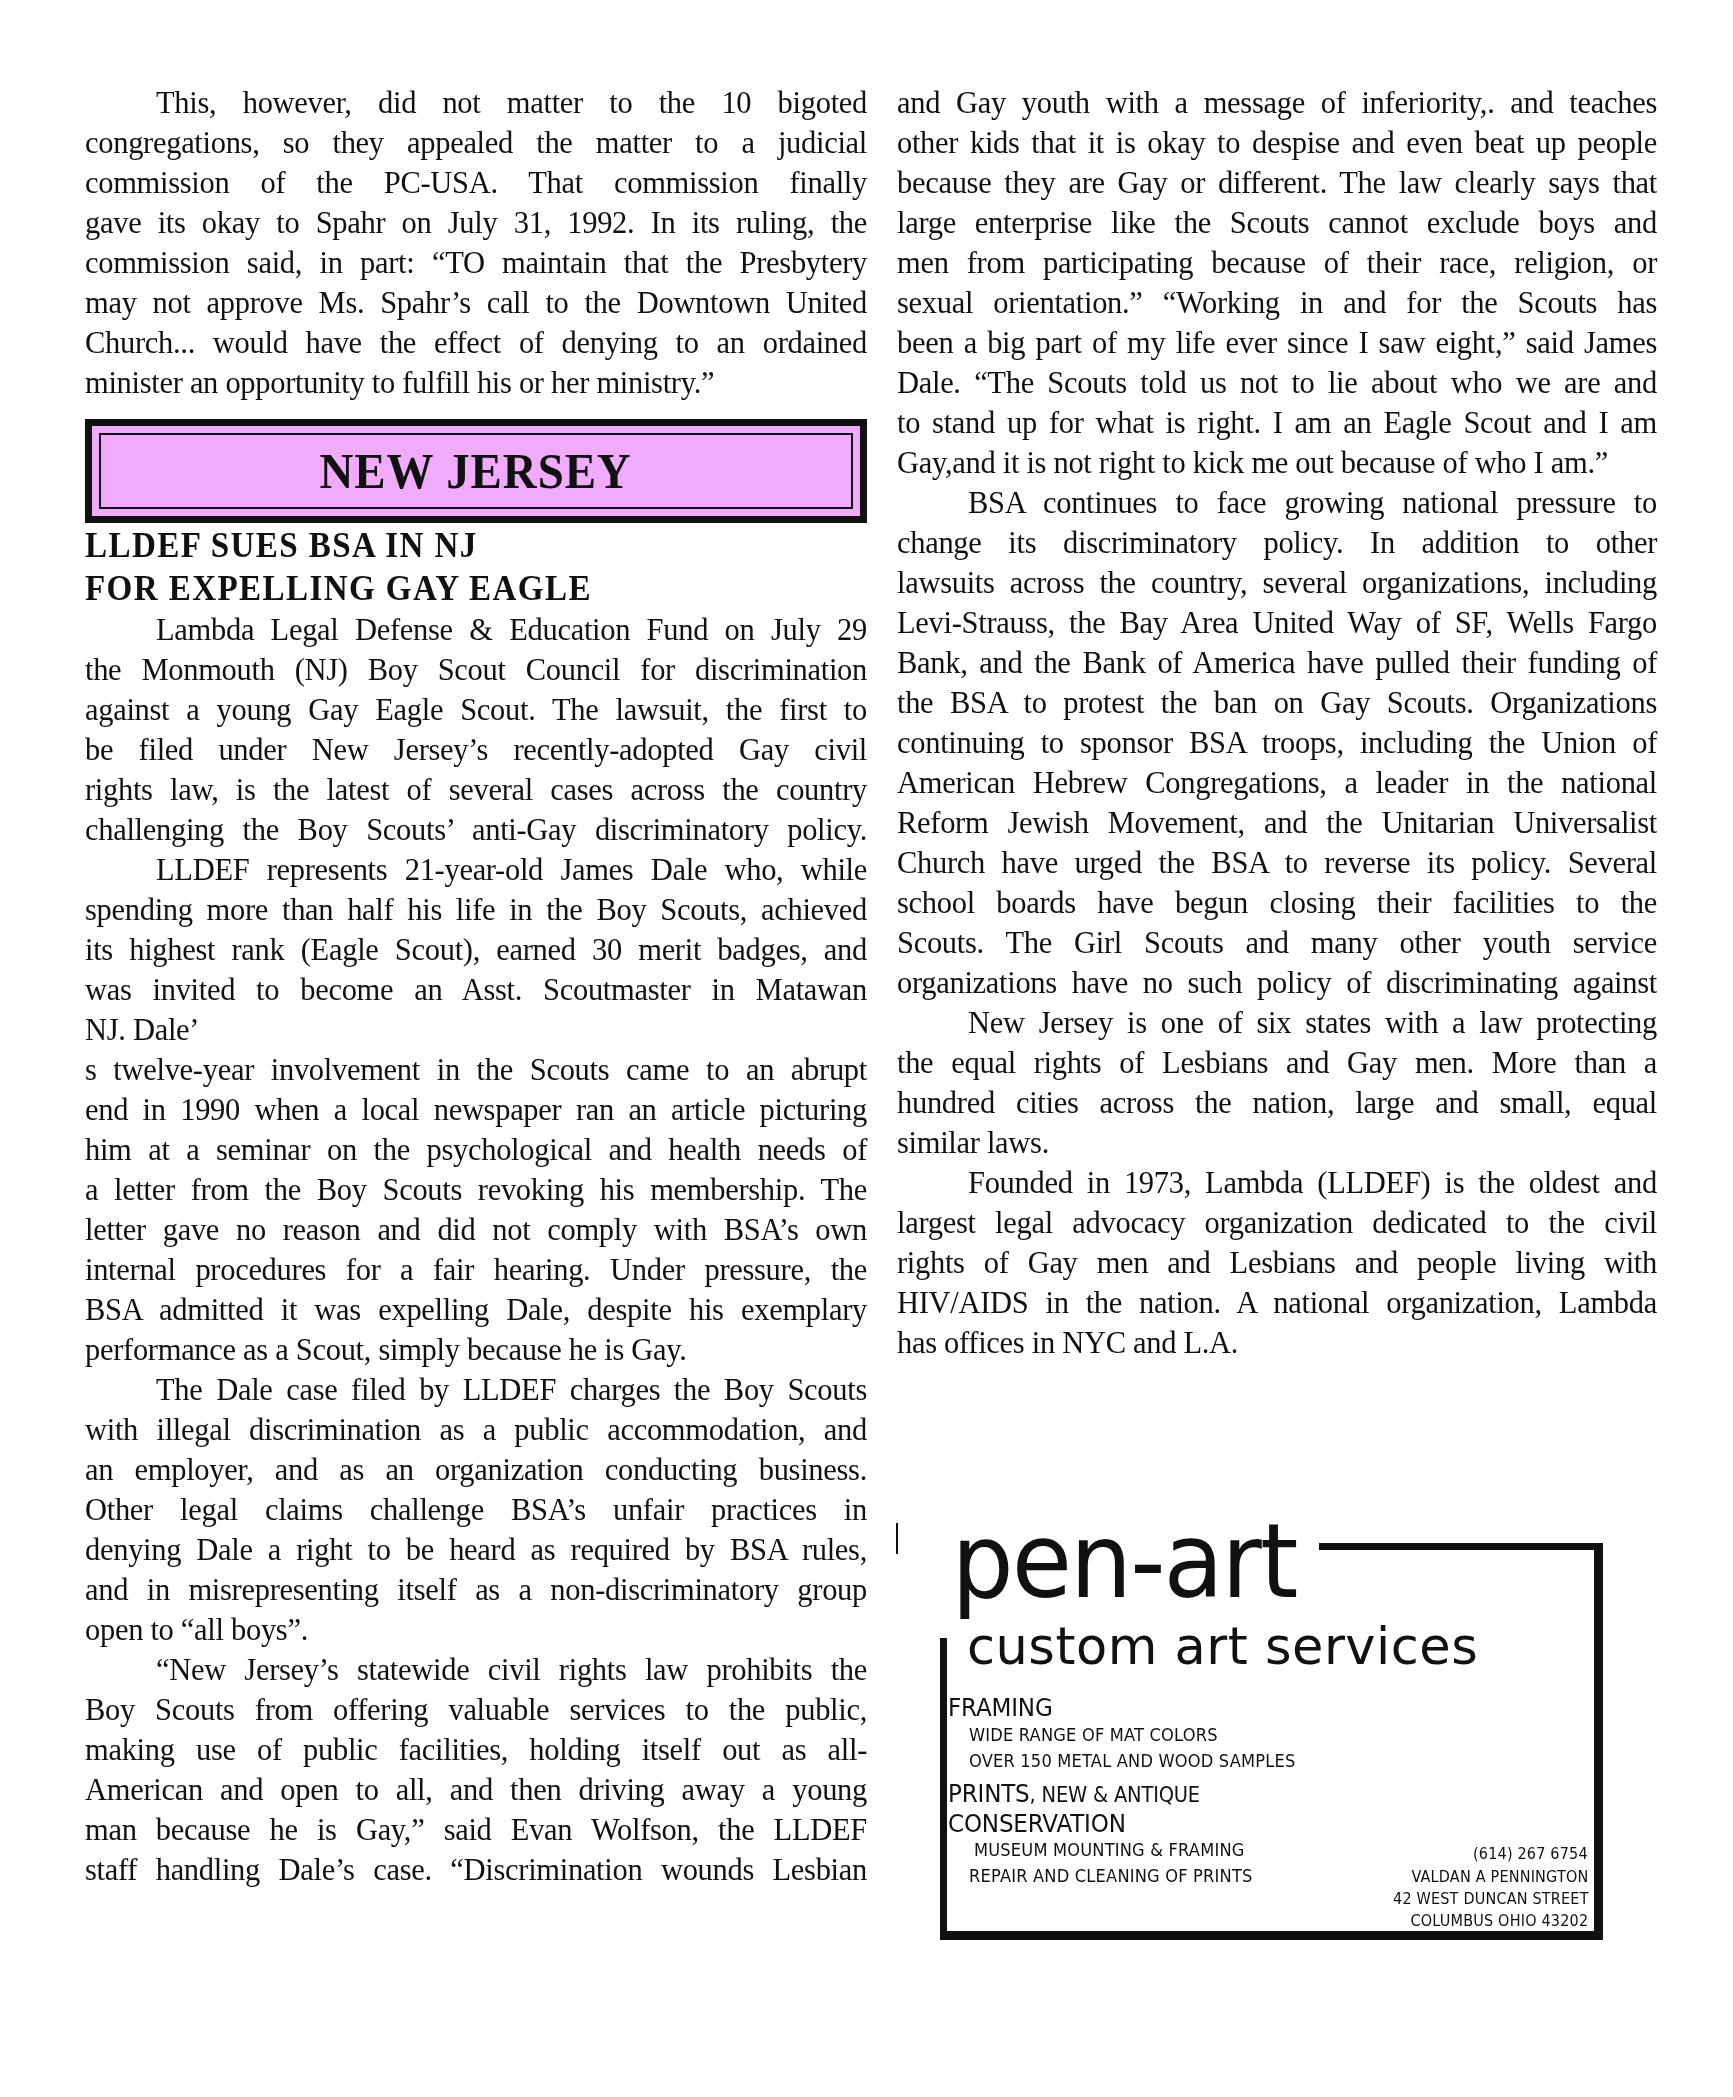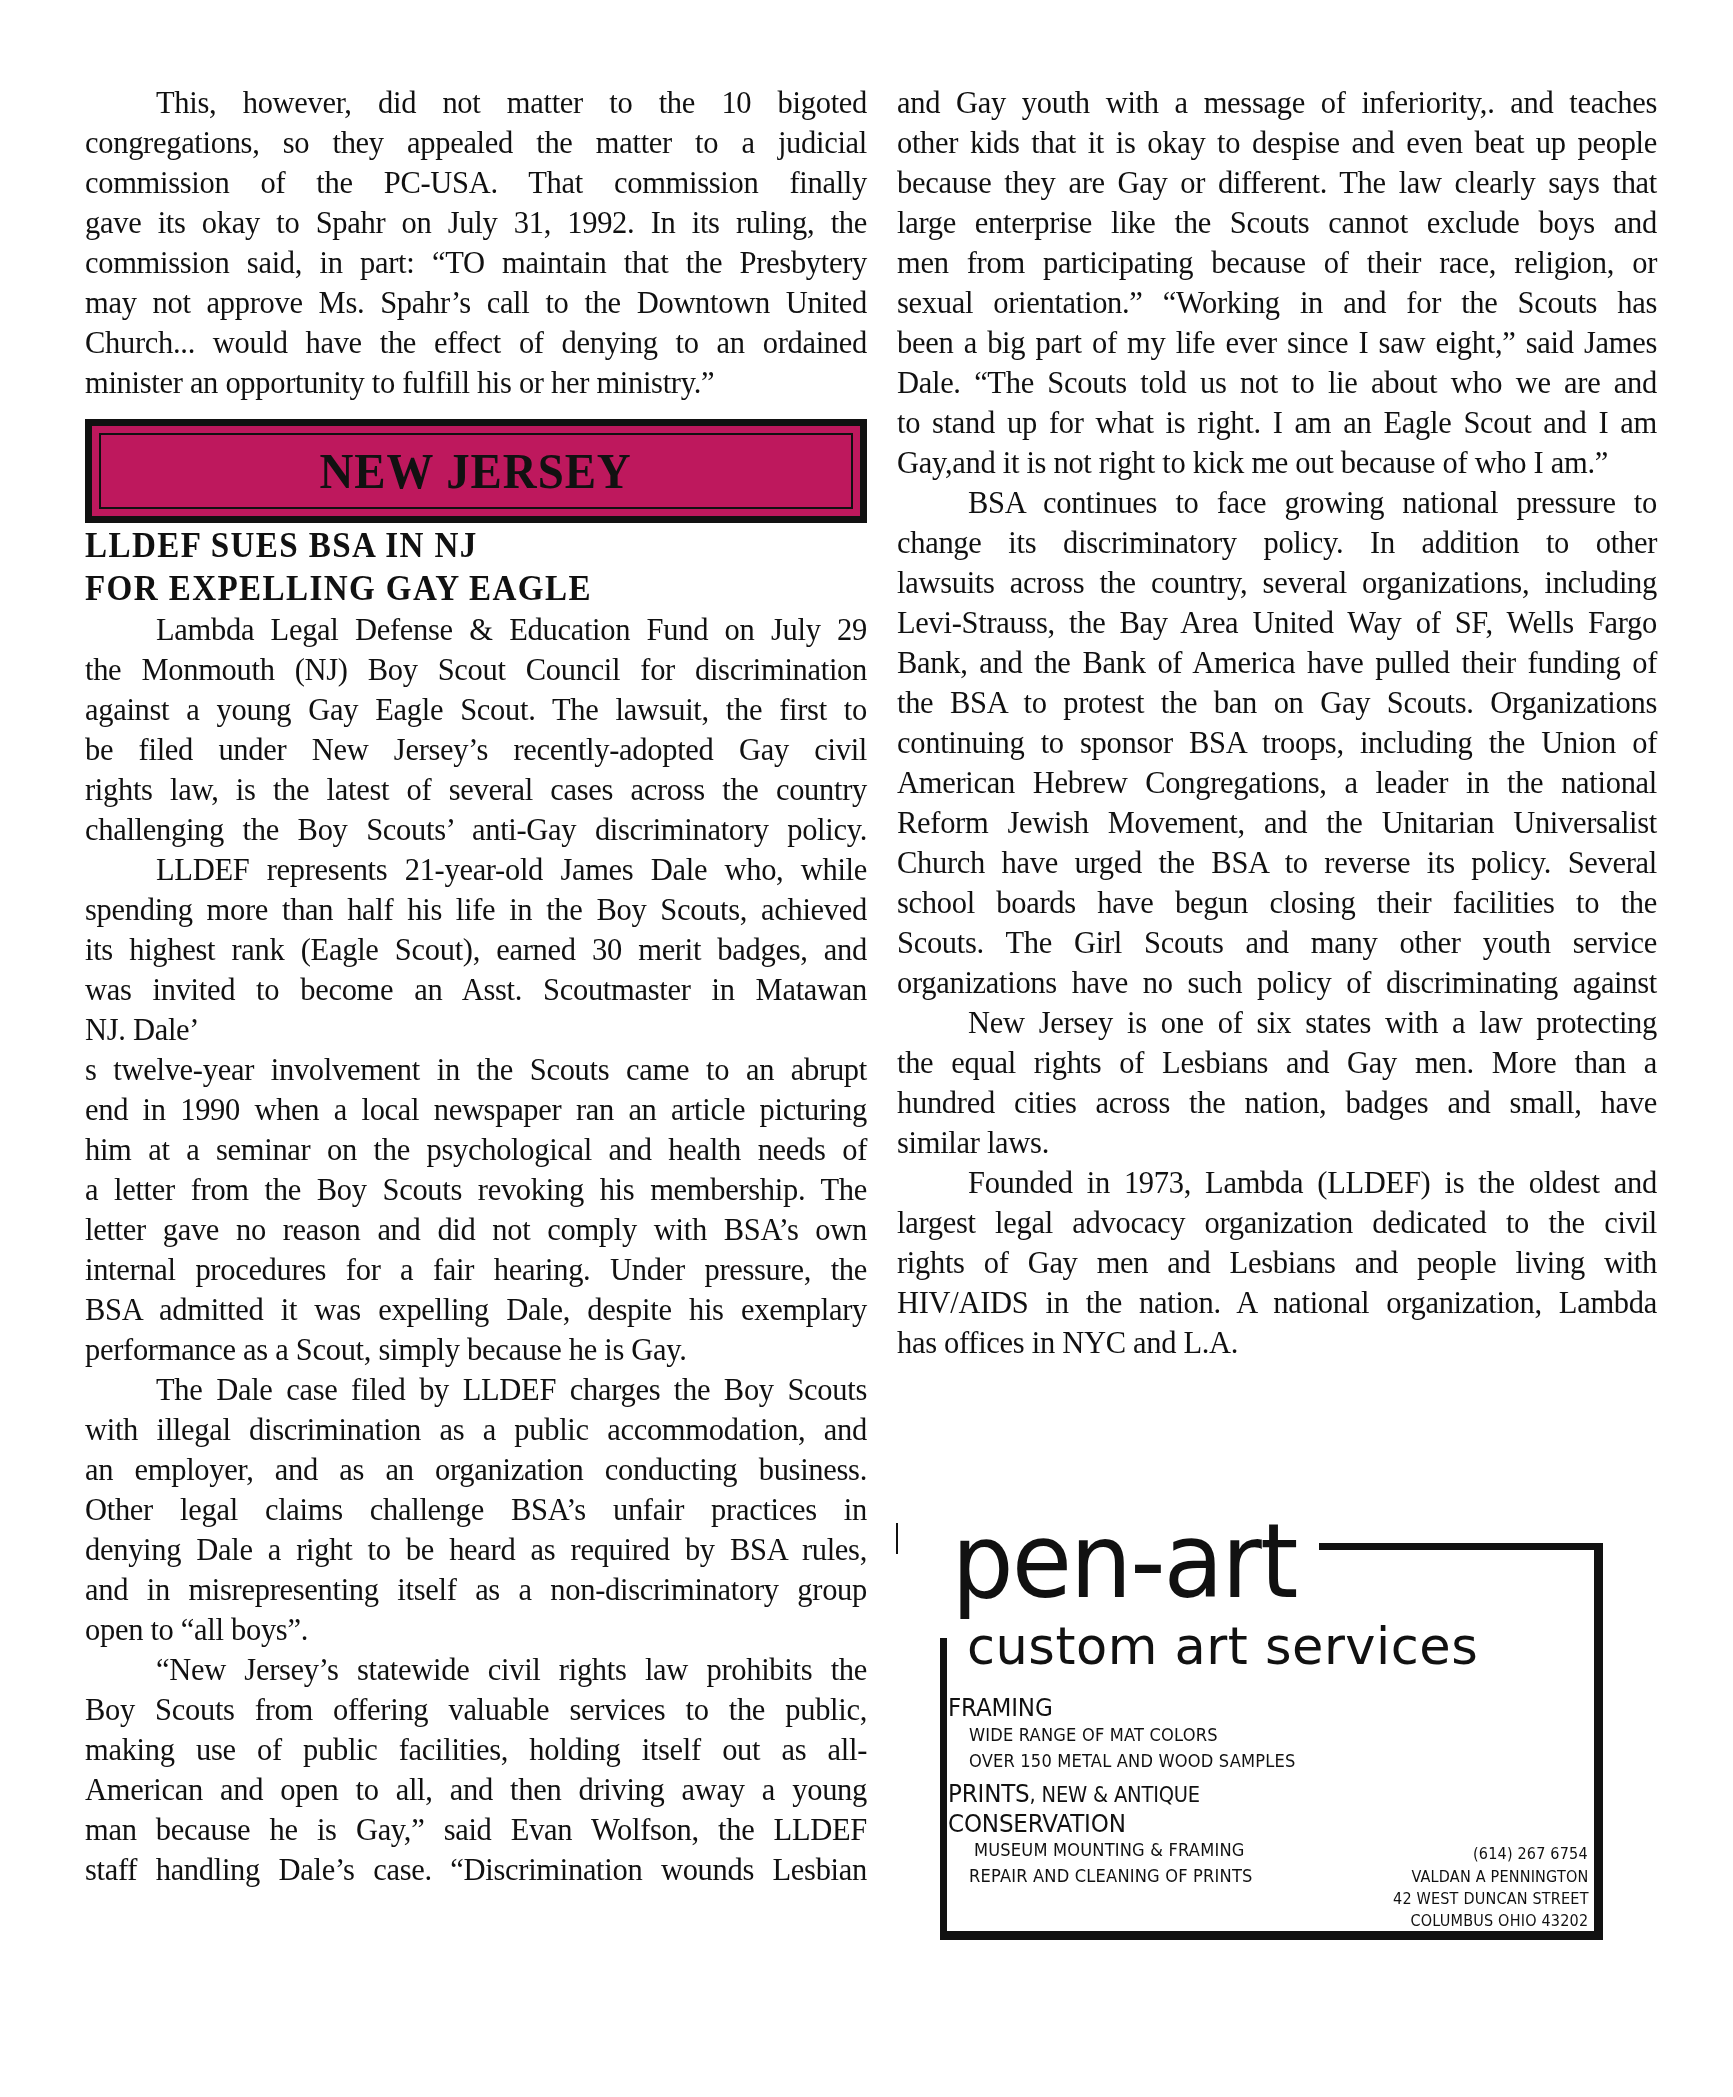--- a/index.html
+++ b/index.html
@@ -4,21 +4,21 @@
 <style>
   html, body { margin: 0; padding: 0; background: #ffffff; }
   body { width: 1734px; height: 2097px; position: relative; overflow: hidden; color: #111111; }
   .col { position: absolute; font-family: "Liberation Serif", "DejaVu Serif", serif; font-size: 30.5px; line-height: 40px; letter-spacing: -0.3px; }
   .col-left { left: 85px; top: 83px; width: 782px; }
   .col-right { left: 897px; top: 83px; width: 760px; }
   .line { display: block; white-space: nowrap; text-align: justify; text-align-last: justify; height: 40px; overflow: visible; }
   .line.last { text-align-last: left; }
   .line.indent { padding-left: 71px; }
 
-  .headline-box { position: absolute; left: 85px; top: 419px; width: 782px; height: 104px; box-sizing: border-box; border: 7.9px solid #111111; background: #be185d; }
+  .headline-box { position: absolute; left: 85px; top: 419px; width: 782px; height: 104px; box-sizing: border-box; border: 7.9px solid #111111; background: #f0abfc; }
   .headline-inner { position: absolute; left: 7.4px; top: 7.4px; right: 7.4px; bottom: 7.4px; border: 2.5px solid #111111; display: flex; align-items: center; justify-content: center; }
   .headline-title { font-family: "Liberation Serif", "DejaVu Serif", serif; font-weight: bold; font-size: 51px; letter-spacing: 1px; line-height: 1; transform: scaleX(0.92); }
 
   .subhead { position: absolute; left: 85px; font-family: "Liberation Serif", "DejaVu Serif", serif; font-weight: bold; font-size: 36px; letter-spacing: 1.5px; line-height: 1; transform-origin: left; transform: scaleX(0.92); }
   .subhead-1 { top: 527px; }
   .subhead-2 { top: 570px; }
 
   .left-body { position: absolute; left: 85px; top: 610px; width: 782px; font-family: "Liberation Serif", "DejaVu Serif", serif; font-size: 30.5px; line-height: 40px; letter-spacing: -0.3px; }
 
   
@@ -112,21 +112,21 @@
     <span class="line">the BSA to protest the ban on Gay Scouts. Organizations</span>
     <span class="line">continuing to sponsor BSA troops, including the Union of</span>
     <span class="line">American Hebrew Congregations, a leader in the national</span>
     <span class="line">Reform Jewish Movement, and the Unitarian Universalist</span>
     <span class="line">Church have urged the BSA to reverse its policy. Several</span>
     <span class="line">school boards have begun closing their facilities to the</span>
     <span class="line">Scouts. The Girl Scouts and many other youth service</span>
     <span class="line">organizations have no such policy of discriminating against</span>
     <span class="line indent">New Jersey is one of six states with a law protecting</span>
     <span class="line">the equal rights of Lesbians and Gay men. More than a</span>
-    <span class="line">hundred cities across the nation, badges and small, have</span>
+    <span class="line">hundred cities across the nation, large and small, equal</span>
     <span class="line last">similar laws.</span>
     <span class="line indent">Founded in 1973, Lambda (LLDEF) is the oldest and</span>
     <span class="line">largest legal advocacy organization dedicated to the civil</span>
     <span class="line">rights of Gay men and Lesbians and people living with</span>
     <span class="line">HIV/AIDS in the nation. A national organization, Lambda</span>
     <span class="line last">has offices in NYC and L.A.</span>
   </div>
 
 <div class="ad-stray"></div>
 

